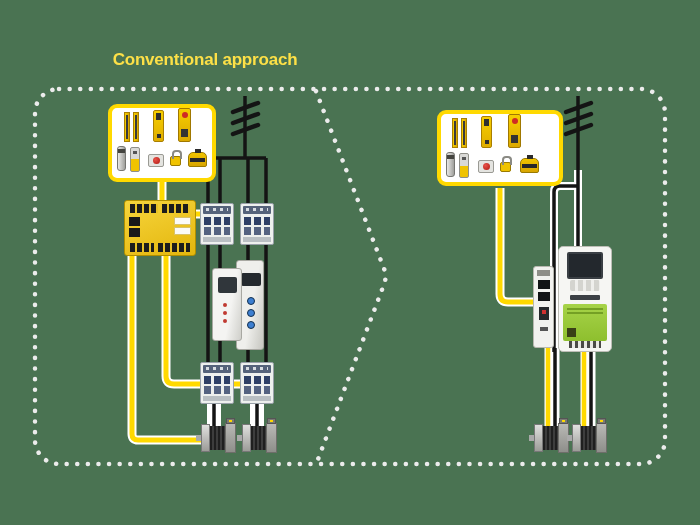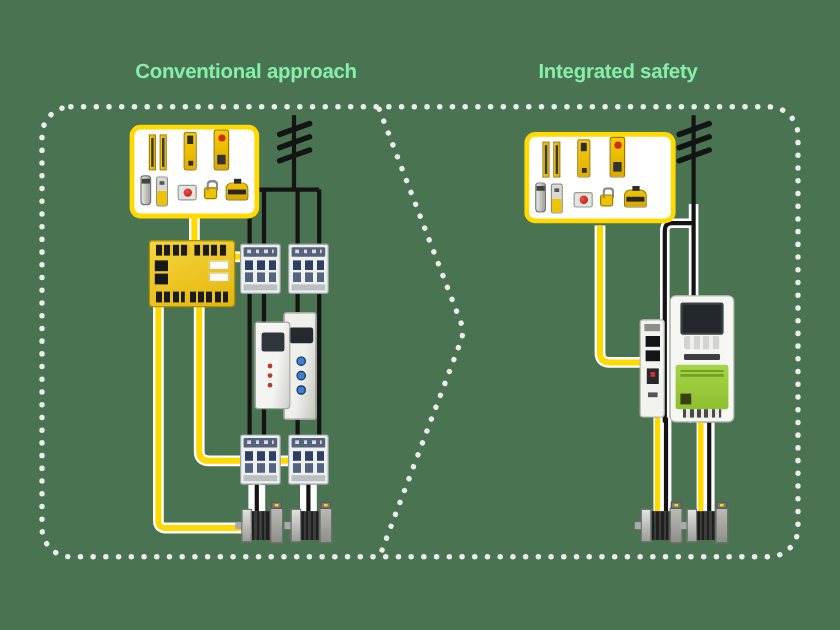--- a/index.html
+++ b/index.html
@@ -3,21 +3,21 @@
 <meta charset="utf-8">
 <style>
   html,body{margin:0;padding:0;background:#333;}
   #stage{
     position:relative;width:700px;height:525px;overflow:hidden;
     background:#4a7352;
     font-family:"Liberation Sans","DejaVu Sans",sans-serif;
   }
   .title{
     position:absolute;top:50px;height:22px;
-    font-size:17px;font-weight:bold;color:#86efac;text-align:center;
+    font-size:17px;font-weight:bold;color:#fde047;text-align:center;
     letter-spacing:-0.2px;
   }
   #title-left{left:70px;width:270px;}
   #title-right{left:400px;width:230px;}
   svg.layer{position:absolute;left:0;top:0;}
 
   
   .safety-box{
     position:absolute;background:#ffffff;border:4px solid #ffd900;border-radius:9px;
     box-sizing:border-box;
@@ -104,21 +104,20 @@
   .motor .rear{position:absolute;left:29px;top:3px;width:11px;height:30px;background:linear-gradient(180deg,#b9b9b5,#8e8e8a);border:1px solid #6e6e6a;box-sizing:border-box;}
   .motor .conn{position:absolute;left:30px;top:-2px;width:9px;height:6px;background:#7a7a74;border:1px solid #555;box-sizing:border-box;}
   .motor .conn::after{content:"";position:absolute;left:2px;top:1px;width:3px;height:2px;background:#ffd900;}
 </style>
 </head>
 <body>
 
 <div id="stage">
 
   <div class="title" id="title-left">Conventional approach</div>
-  <div class="title" id="title-right">Integrated safety</div>
 
   <svg class="layer" width="700" height="525" viewBox="0 0 700 525">
 
     <g stroke="#ececec" stroke-width="4.5" fill="none" stroke-linecap="round" stroke-dasharray="0.1 10.5">
       <rect x="35" y="89" width="630" height="375" rx="24"></rect>
       <path d="M316 91 L383 266 Q388 277 383 287 L317 462"></path>
     </g>
 
     <g stroke="#ffffff" fill="none">
       <path d="M214 400 V426" stroke-width="14"></path>

